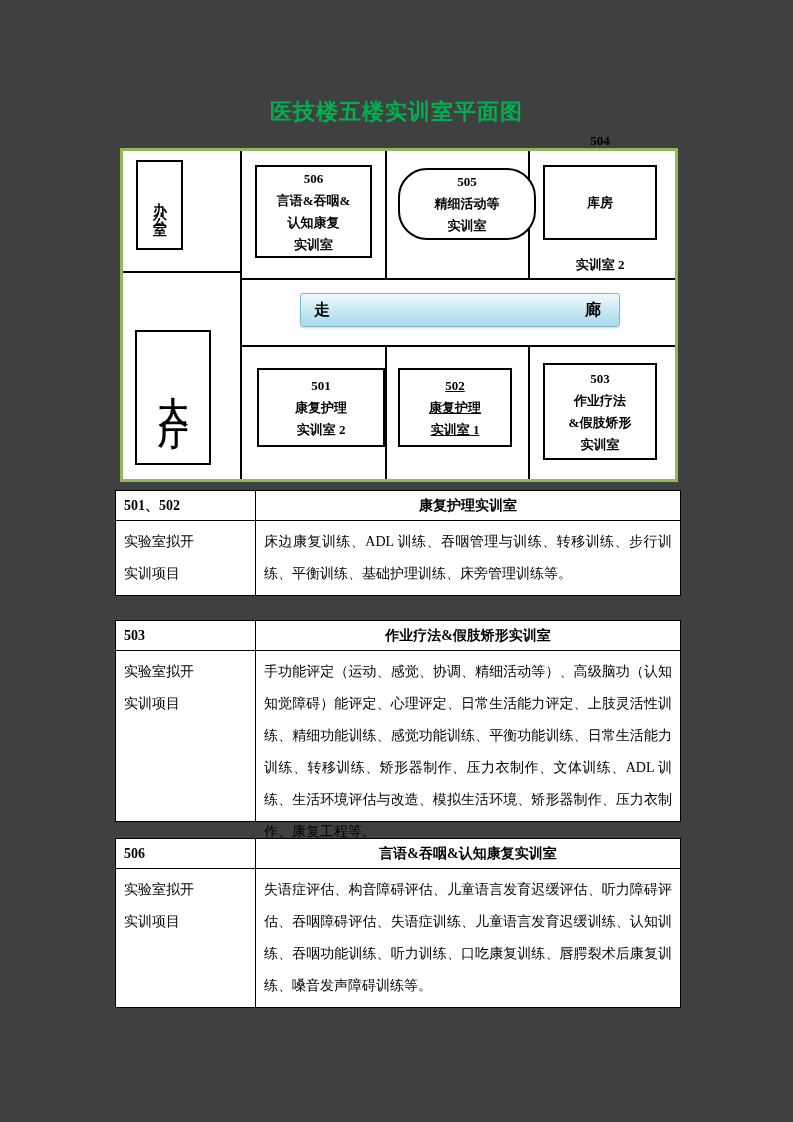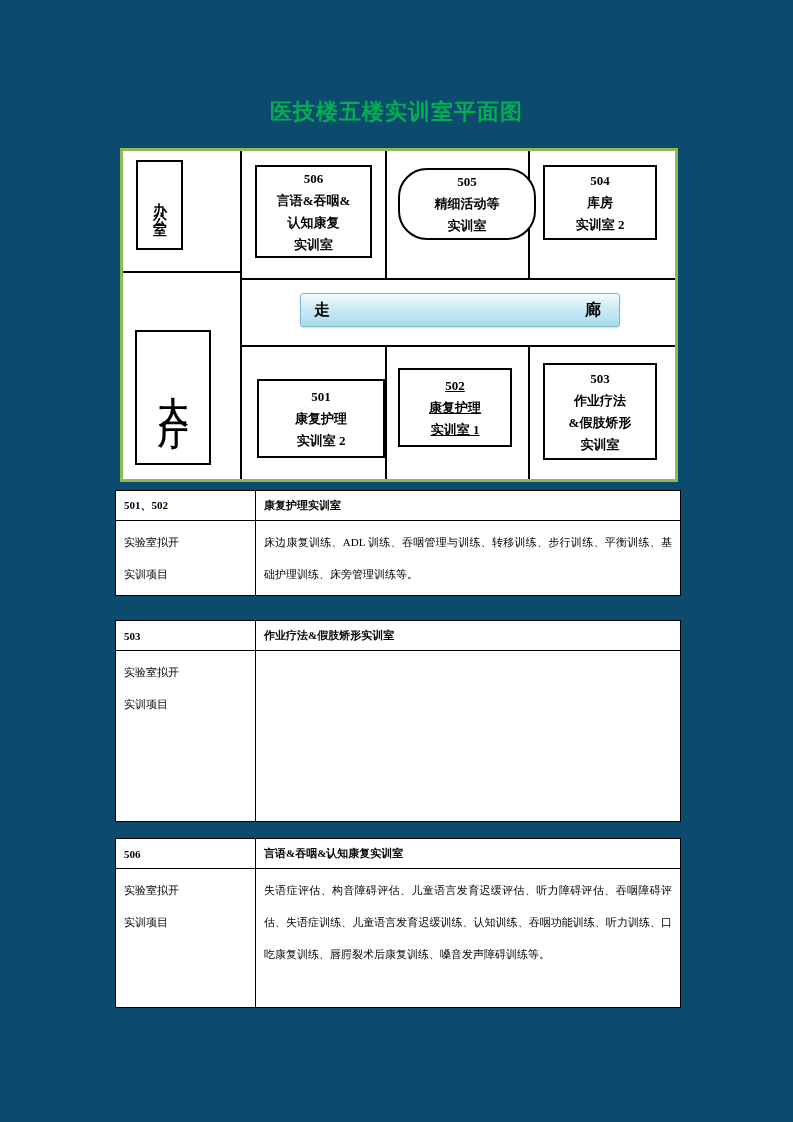--- a/index.html
+++ b/index.html
@@ -3,21 +3,21 @@
 <meta charset="utf-8">
 <style>
   * { margin: 0; padding: 0; box-sizing: border-box; }
   html, body { background: #ffffff; }
   body { font-family: "Liberation Serif", serif; color: #000; }
 
   .page {
     position: relative;
     width: 793px;
     height: 1122px;
-    background: #0c4a6e;
+    background: #404040;
     margin: 0 auto;
     overflow: hidden;
   }
 
   
   .title {
     position: absolute;
     top: 97px;
     left: 0;
     width: 100%;
@@ -94,28 +94,28 @@
     font-weight: 700;
     font-size: 16px;
   }
 
   
   .itable {
     position: absolute;
     left: 115px;
     width: 566px;
     border: 1px solid #000;
-    font-size: 11px;
+    font-size: 14px;
     background: #fff;
   }
   .it-row { display: flex; }
   .it-head { height: 30px; border-bottom: 1px solid #000; font-weight: 700; }
   .it-head .cell { display: flex; align-items: center; }
   .cell.c1 { width: 140px; border-right: 1px solid #000; padding-left: 8px; flex-shrink: 0; }
-  .cell.c2 { flex: 1; padding-left: 8px; padding-right: 8px; }
+  .cell.c2 { flex: 1; padding-left: 8px; padding-right: 8px; justify-content: center; }
   .it-body .cell { padding-top: 5px; padding-bottom: 5px; line-height: 32px; }
   .it-body .cell.c2.content { text-align: justify; }
 </style>
 </head>
 <body>
 
 <div class="page">
 
   <h1 class="title">医技楼五楼实训室平面图</h1>
 
@@ -144,32 +144,32 @@
       <div class="room-ln">认知康复</div>
       <div class="room-ln">实训室</div>
     </div>
 
     <div class="room" style="left:275px; top:17px; width:138px; height:72px;border-radius:29px;">
       <div class="room-ln">505</div>
       <div class="room-ln">精细活动等</div>
       <div class="room-ln">实训室</div>
     </div>
 
-    <div class="room" style="left:420px; top:14px; width:114px; height:75px;">
+    <div class="room" style="left:420px; top:14px; width:114px; height:75px;gap:40px;">
       <div class="room-ln">504</div>
       <div class="room-ln">库房</div>
       <div class="room-ln">实训室 2</div>
     </div>
 
     <div class="corridor">
       <span>走</span>
       <span>廊</span>
     </div>
 
-    <div class="room" style="left:134px; top:228px; width:128px; height:79px;">
+    <div class="room" style="left:134px; top:217px; width:128px; height:79px;">
       <div class="room-ln">501</div>
       <div class="room-ln">康复护理</div>
       <div class="room-ln">实训室 2</div>
     </div>
 
     <div class="room" style="left:275px; top:217px; width:114px; height:79px;text-decoration:underline;">
       <div class="room-ln">502</div>
       <div class="room-ln">康复护理</div>
       <div class="room-ln">实训室 1</div>
     </div>
@@ -208,20 +208,21 @@
       </div>
       <div class="cell c2">
         <span>作业疗法&amp;假肢矫形实训室</span>
       </div>
     </div>
     <div class="it-row it-body" style="height:170px;">
       <div class="cell c1">
         <div>实验室拟开</div>
         <div>实训项目</div>
       </div>
+      <div class="cell c2 content">手功能评定（运动、感觉、协调、精细活动等）、高级脑功（认知知觉障碍）能评定、心理评定、日常生活能力评定、上肢灵活性训练、精细功能训练、感觉功能训练、平衡功能训练、日常生活能力训练、转移训练、矫形器制作、压力衣制作、文体训练、ADL 训练、生活环境评估与改造、模拟生活环境、矫形器制作、压力衣制作、康复工程等。</div>
     </div>
   </div>
 
   <div class="itable" style="top:838px;">
     <div class="it-row it-head">
       <div class="cell c1">
         <span>506</span>
       </div>
       <div class="cell c2">
         <span>言语&amp;吞咽&amp;认知康复实训室</span>

